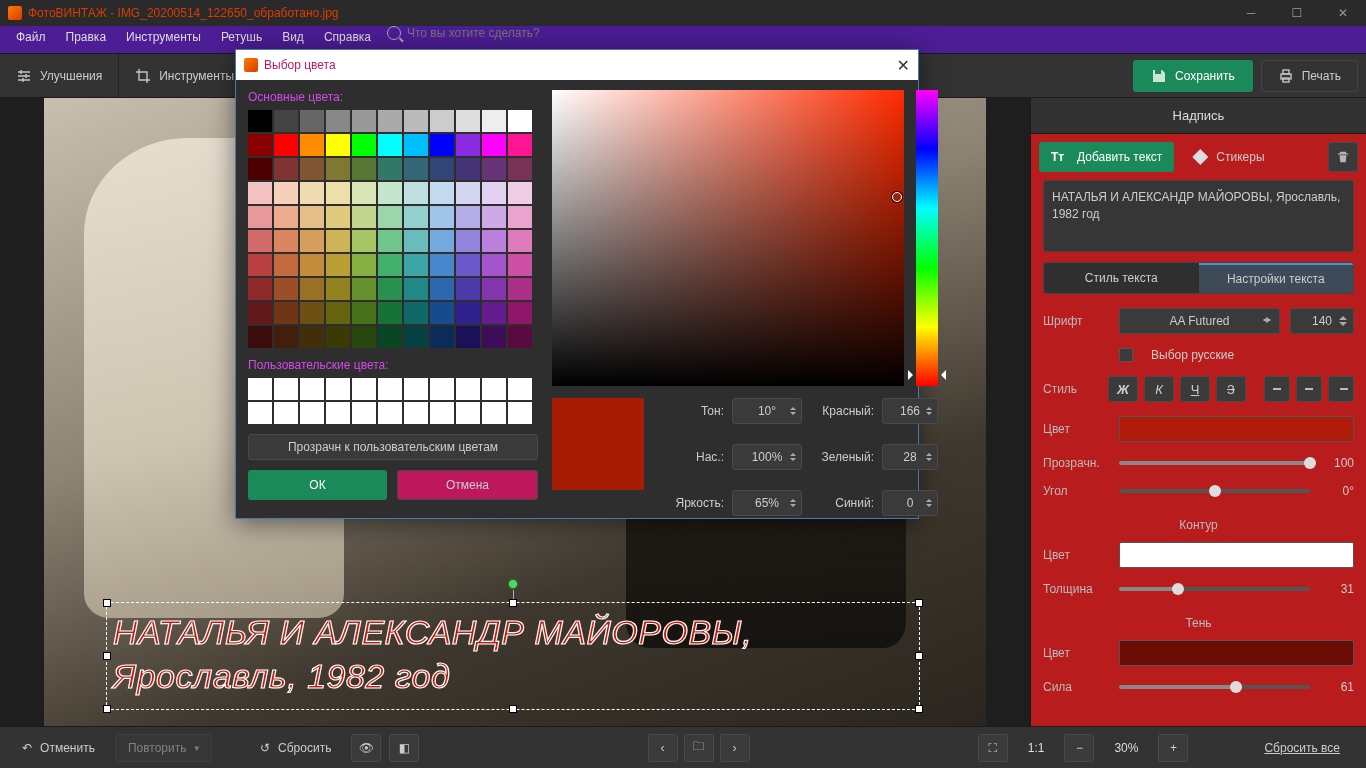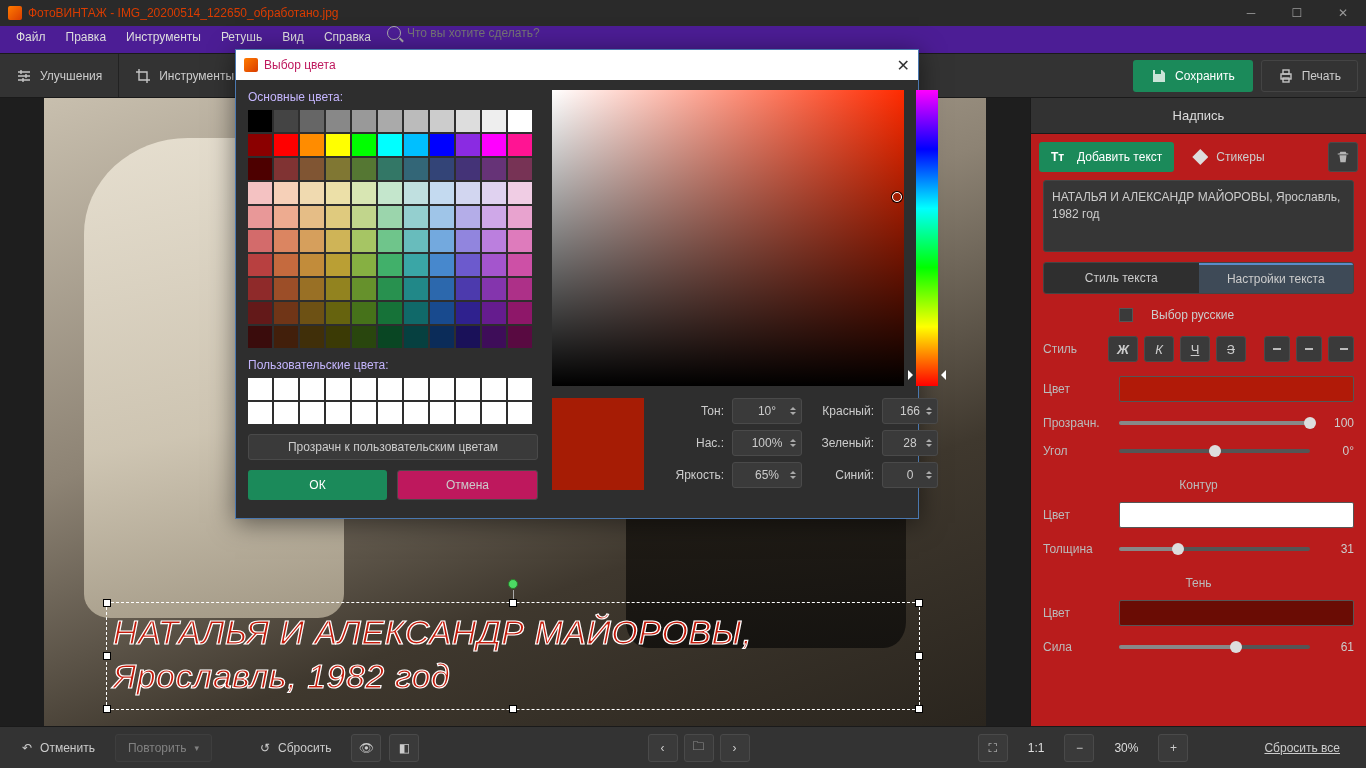--- a/index.html
+++ b/index.html
@@ -78,41 +78,41 @@
 .bottom .grp{display:flex;gap:6px}
 .bottom .spacer{flex:1}
 .bottom .reset-all{color:#ccc;text-decoration:underline;margin-left:auto;margin-right:16px}
 
 .dlg{position:absolute;left:235px;top:49px;width:684px;height:470px;background:#2e2e2e;border:1px solid #4a78b0;box-shadow:0 4px 24px rgba(0,0,0,.5);z-index:50}
 .dlg .dtitle{height:30px;background:#fff;display:flex;align-items:center;padding:0 8px;color:#333}
 .dlg .dtitle .ic{width:14px;height:14px;background:linear-gradient(135deg,#ff7b00,#d93c00);border-radius:2px;margin-right:6px}
 .dlg .dtitle .x{margin-left:auto;font-size:16px;color:#333}
 .dlg .body{padding:10px 12px;display:flex;gap:14px}
 .dlg .left{width:290px}
-.dlg .lbl{color:#c4b5fd;margin-bottom:6px}
+.dlg .lbl{color:#d946ef;margin-bottom:6px}
 .dlg .swatches{display:grid;grid-template-columns:repeat(11,24px);grid-auto-rows:22px;gap:2px}
 .dlg .sw{width:24px;height:22px}
 .dlg .cust{display:grid;grid-template-columns:repeat(11,24px);grid-auto-rows:22px;gap:2px;margin-bottom:10px}
 .dlg .cust div{background:#fff}
 .dlg .addc{width:290px;height:26px;background:#3a3a3a;border:1px solid #4a4a4a;border-radius:3px;display:flex;align-items:center;justify-content:center;margin-bottom:10px}
 .dlg .okc{display:flex;gap:10px}
 .dlg .okc div{flex:1;height:30px;display:flex;align-items:center;justify-content:center;border-radius:3px}
 .dlg .ok{background:#1b8a5a}
 .dlg .cancel{background:#be185d;border:1px solid #4a4a4a}
 .dlg .right{flex:1;display:flex;flex-direction:column}
 .dlg .picker{display:flex;gap:12px;height:296px}
 .dlg .sv{flex:1;position:relative;background:linear-gradient(to right,#fff,hsl(10,100%,50%))}
 .dlg .sv:before{content:'';position:absolute;inset:0;background:linear-gradient(to top,#000,transparent)}
 .dlg .sv .cur{position:absolute;width:10px;height:10px;border:1.5px solid #fff;border-radius:50%;right:2px;top:102px;box-shadow:0 0 0 1px #000}
 .dlg .hue{width:22px;background:linear-gradient(to bottom,#f0f 0%,#00f 20%,#0ff 40%,#0f0 60%,#ff0 80%,#f00 100%);position:relative}
 .dlg .hue .arL{position:absolute;left:-8px;border:5px solid transparent;border-left-color:#fff}
 .dlg .hue .arR{position:absolute;right:-8px;border:5px solid transparent;border-right-color:#fff}
 .dlg .lower{display:flex;gap:16px;margin-top:12px}
 .dlg .preview{width:92px;height:92px;background:#a91c05}
-.dlg .nums{flex:1;display:grid;grid-template-columns:64px 70px 64px 56px;gap:6px 8px;align-content:start}
+.dlg .nums{flex:1;display:grid;grid-template-columns:64px 70px 64px 56px;gap:20px 8px;align-content:start}
 .dlg .nums .nl{display:flex;align-items:center;justify-content:flex-end;color:#ccc;height:26px}
 .dlg .nums .ni{height:26px;background:#3a3a3a;border:1px solid #4a4a4a;border-radius:3px;display:flex;align-items:center;justify-content:center;position:relative}
 .dlg .nums .ni:after{content:'';position:absolute;right:5px;top:13px;border:3px solid transparent;border-top-color:#aaa}
 .dlg .nums .ni:before{content:'';position:absolute;right:5px;top:5px;border:3px solid transparent;border-bottom-color:#aaa}
 </style>
 </head>
 <body>
 
 <div class="title-bar">
   <div class="app-icon"></div>
@@ -201,20 +201,29 @@
       <div class="trash">
         <svg viewBox="0 0 16 16" fill="#ccc">
             <path d="M5 2h6l1 2h2v1H2V4h2zM4 6h8l-1 8H5z"></path>
           </svg>
       </div>
     </div>
     <div class="textedit">НАТАЛЬЯ И АЛЕКСАНДР МАЙОРОВЫ, Ярославль, 1982 год</div>
     <div class="tabs">
       <div>Стиль текста</div>
       <div class="active">Настройки текста</div>
+    </div>
+    <div class="srow">
+      <div class="lab">Шрифт</div>
+      <div class="select">
+          <span>AA Futured</span>
+        </div>
+      <div class="spin">
+          <span>140</span>
+        </div>
     </div>
     <div class="srow">
       <div class="check"></div>
       <span>Выбор русские</span>
     </div>
     <div class="srow">
       <div class="lab">Стиль</div>
       <div class="btngroup">
         <div class="sbtn bold">Ж</div>
         <div class="sbtn ital">К</div>

